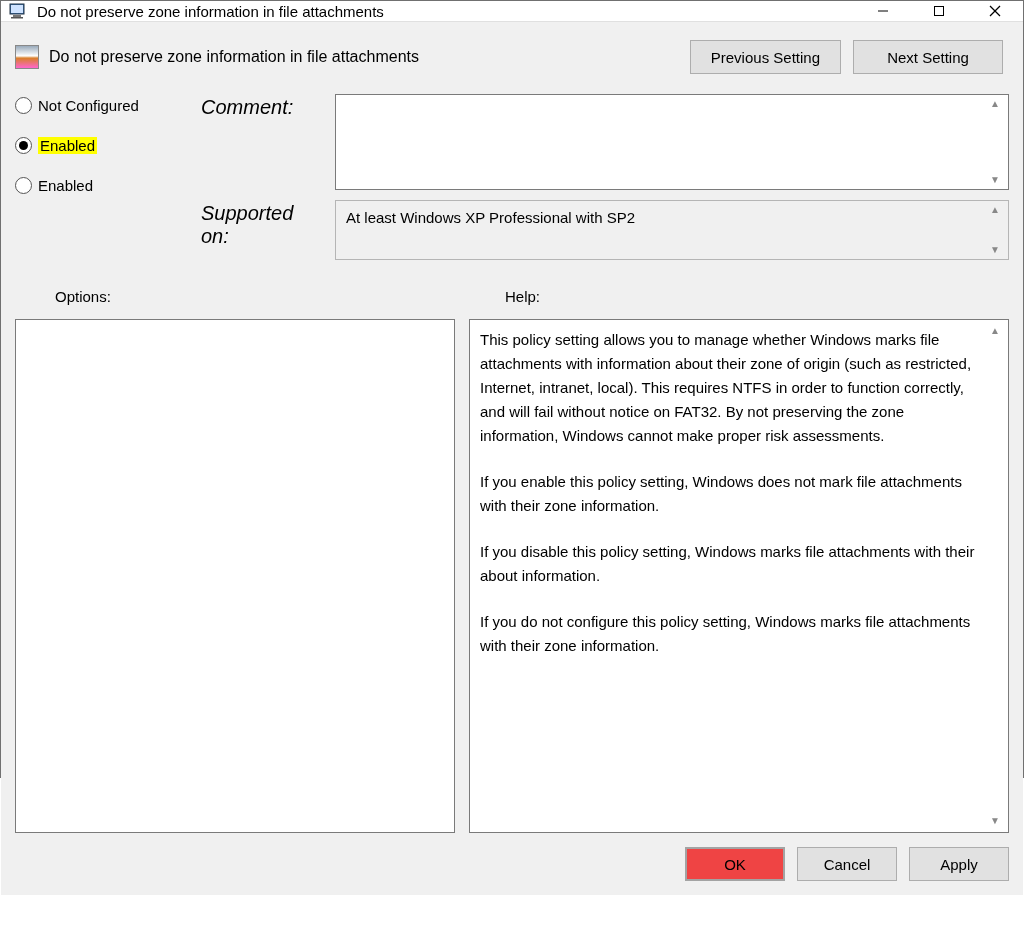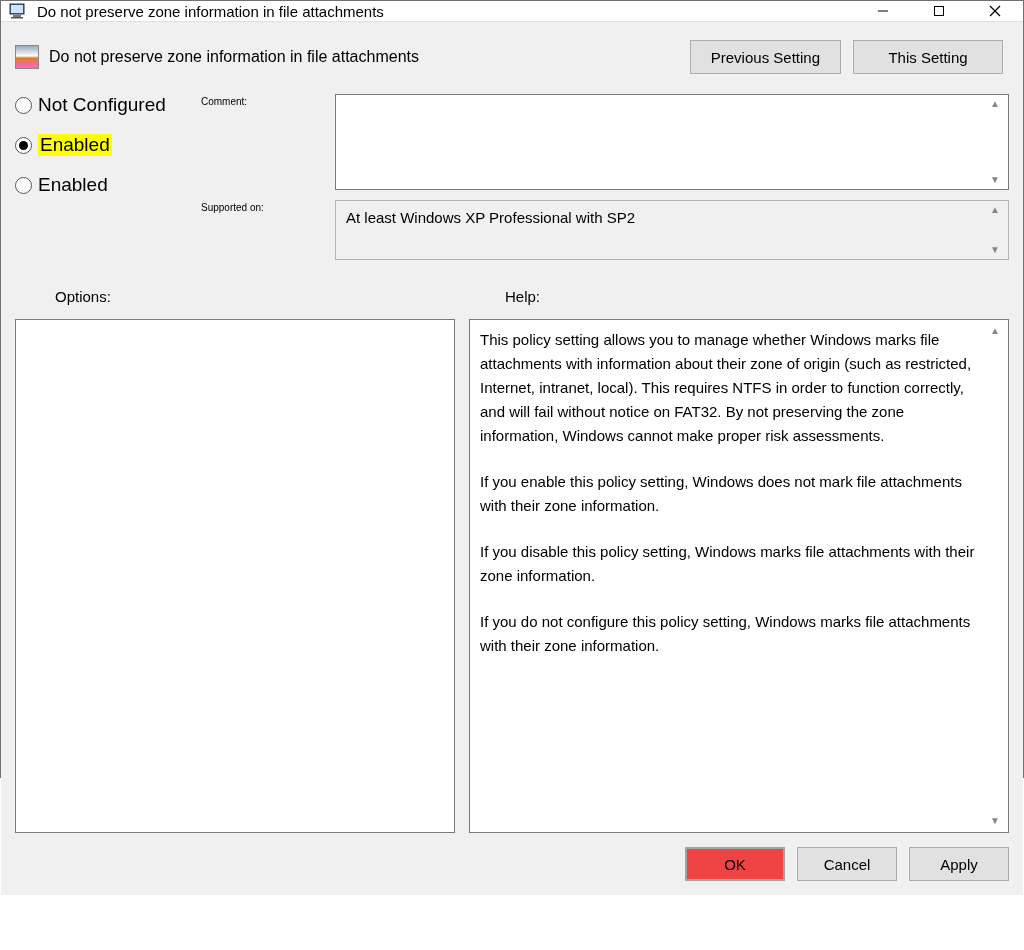--- a/index.html
+++ b/index.html
@@ -72,21 +72,21 @@
     gap: 16px;
   }
   .radio-col {
     width: 170px;
     display: flex; flex-direction: column;
     gap: 18px;
     padding-top: 0;
   }
   .radio-item {
     display: flex; align-items: center; gap: 6px;
-    font-size: 19px;
+    font-size: 15px;
     height: 22px;
   }
   .radio {
     width: 17px; height: 17px;
     border: 1px solid #555;
     border-radius: 50%;
     background: #fff;
     display: inline-flex; align-items: center; justify-content: center;
     flex-shrink: 0;
   }
@@ -94,21 +94,21 @@
     content: "";
     width: 9px; height: 9px;
     background: #000;
     border-radius: 50%;
     display: block;
   }
   .hl { background: #ffff00; padding: 0 2px; }
 
   .fields-col { flex: 1; display: flex; flex-direction: column; gap: 10px; }
   .field-row { display: flex; gap: 16px; }
-  .field-label { width: 118px; font-size: 10px; padding-top: 2px; }
+  .field-label { width: 118px; font-size: 20px; padding-top: 2px; font-style: italic; }
   .textarea {
     flex: 1;
     border: 1px solid #7a7a7a;
     background: #fff;
     font-family: inherit;
     font-size: 15px;
     padding: 6px 8px;
     resize: none;
     position: relative;
   }
@@ -197,21 +197,21 @@
     </div>
   </div>
 
   <div class="client">
 
     <div class="header-row">
       <span class="header-icon"></span>
       <span class="header-title">Do not preserve zone information in file attachments</span>
       <div class="nav-btns">
         <button class="btn wide">Previous Setting</button>
-        <button class="btn wide">This Setting</button>
+        <button class="btn wide">Next Setting</button>
       </div>
     </div>
 
     <div class="config-row">
       <div class="radio-col">
         <label class="radio-item">
           <span class="radio"></span>
           <span>Not Configured</span>
         </label>
         <label class="radio-item">
@@ -247,21 +247,21 @@
     <div class="labels-row">
       <div class="lbl-left">Options:</div>
       <div class="lbl-right">Help:</div>
     </div>
 
     <div class="panes-row">
       <div class="pane options-pane"></div>
       <div class="pane help-pane">
         <p>This policy setting allows you to manage whether Windows marks file attachments with information about their zone of origin (such as restricted, Internet, intranet, local). This requires NTFS in order to function correctly, and will fail without notice on FAT32. By not preserving the zone information, Windows cannot make proper risk assessments.</p>
         <p>If you enable this policy setting, Windows does not mark file attachments with their zone information.</p>
-        <p>If you disable this policy setting, Windows marks file attachments with their zone information.</p>
+        <p>If you disable this policy setting, Windows marks file attachments with their about information.</p>
         <p>If you do not configure this policy setting, Windows marks file attachments with their zone information.</p>
         <span class="arrow-scroll arrow-up" style="top:6px">▲</span>
         <span class="arrow-scroll arrow-down" style="bottom:6px">▼</span>
       </div>
     </div>
 
     <div class="footer">
       <button class="btn footer-btn primary">OK</button>
       <button class="btn footer-btn">Cancel</button>
       <button class="btn footer-btn">Apply</button>

